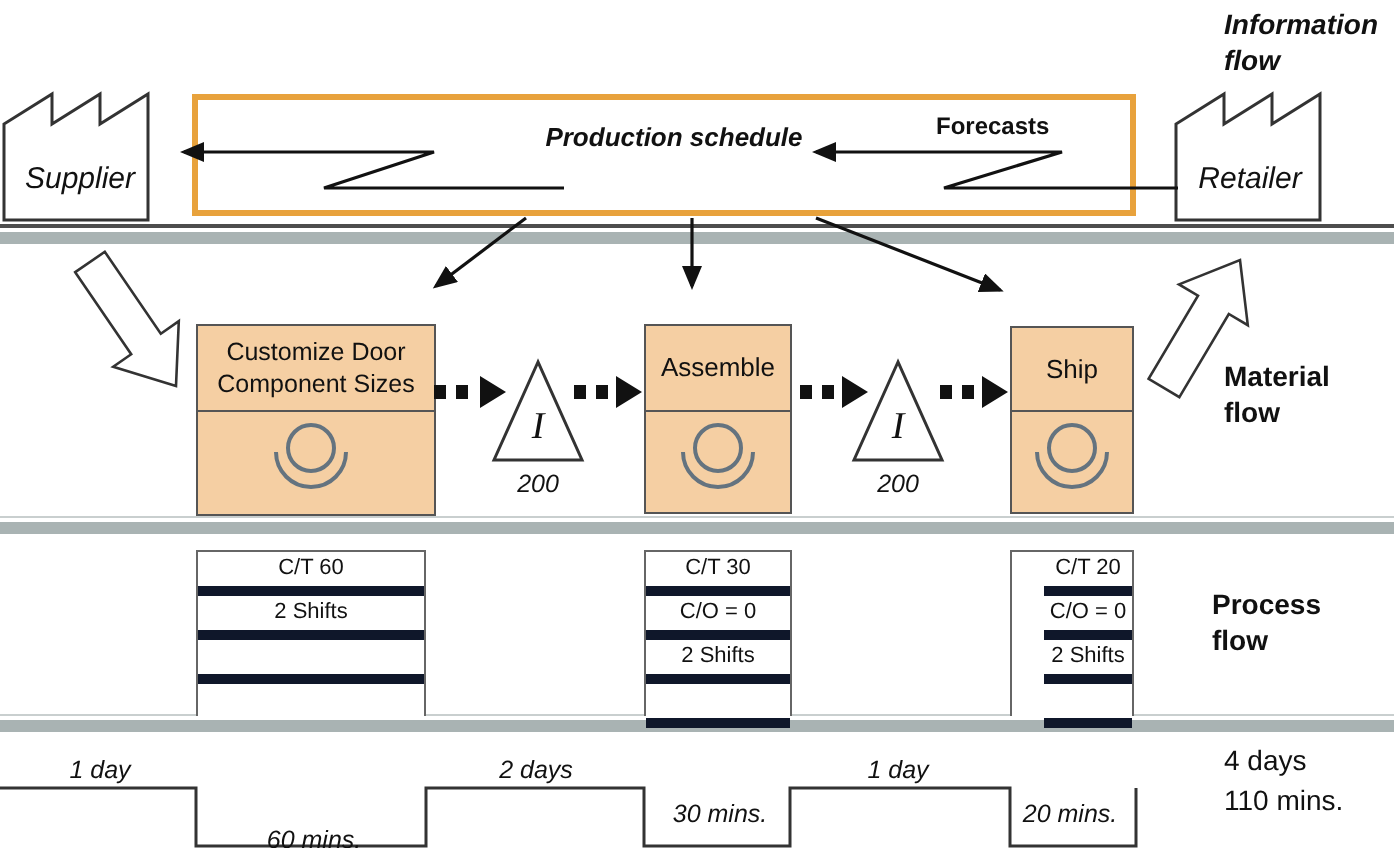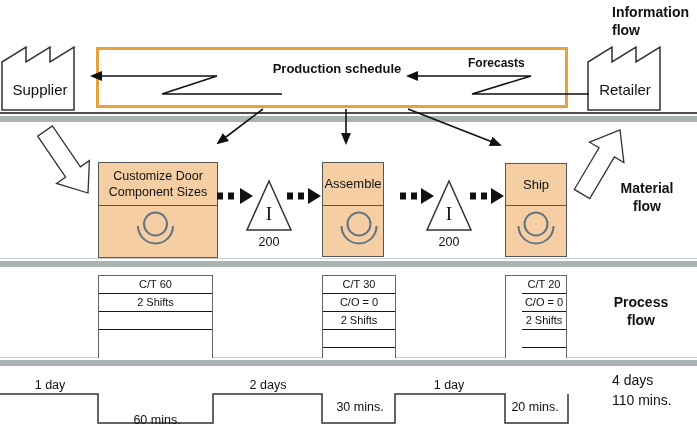--- a/index.html
+++ b/index.html
@@ -1,41 +1,41 @@
 <!DOCTYPE html>
 <html><head>
 <meta charset="utf-8">
 <style>
   html,body{margin:0;padding:0;background:#fff;}
   #vsm{position:relative;width:697px;height:424px;background:#fff;
        font-family:"Liberation Sans",sans-serif;color:#111;overflow:hidden;}
   .txt{position:absolute;white-space:pre-line;}
-  .ctr{text-align:center;}
+  .ctr{text-align:center;font-style:italic;}
   .bold{font-weight:bold;}
   
   .band{position:absolute;left:0;width:697px;}
   .band .thin{height:2px;background:#4d4d4d;}
   .band .thin.lt{height:1px;background:#c9cfcf;}
   .band .gap{height:2px;background:#fff;}
   .band .thick{height:6px;background:#a9b3b3;}
   
   #sched-box{position:absolute;left:96px;top:47px;width:472px;height:61px;
              border:3px solid #e8a23c;box-sizing:border-box;background:transparent;}
   
   .pbox{position:absolute;background:#f5cfa3;border:1.4px solid #555;box-sizing:border-box;}
   .pbox .ptitle{border-bottom:1.4px solid #555;display:flex;align-items:center;
                 justify-content:center;text-align:center;font-size:12.5px;line-height:16px;}
   
   .dbox{position:absolute;border:1px solid #666;border-bottom:none;box-sizing:border-box;
         display:flex;flex-direction:column;background:#fff;}
-  .drow{height:17px;border-bottom:1px solid #0f172a;font-size:11px;line-height:17px;
+  .drow{height:17px;border-bottom:5px solid #0f172a;font-size:11px;line-height:17px;
         text-align:center;flex:0 0 auto;}
   .drow.last{border-bottom:none;flex:1 1 auto;}
   svg{position:absolute;left:0;top:0;}
-  .lbl-side{font-weight:bold;font-size:14px;line-height:18px;text-align:center;}
+  .lbl-side{font-weight:bold;font-size:14px;line-height:18px;}
 </style>
 </head>
 <body>
 
 <div id="vsm">
 
   <div class="band" style="top:112px;">
     <div class="thin"></div>
       <div class="gap"></div>
       <div class="thick"></div>
@@ -49,21 +49,21 @@
     <div class="thin lt"></div>
       <div class="gap"></div>
       <div class="thick"></div>
   </div>
 
   <div id="sched-box"></div>
 
   <div class="pbox" style="left:98px;top:162px;width:120px;height:96px;">
     <div class="ptitle" style="height:42px;">Customize Door Component Sizes</div>
   </div>
-  <div class="pbox" style="left:322px;top:162px;width:62px;height:95px;">
+  <div class="pbox" style="left:322px;top:162px;width:74px;height:95px;">
     <div class="ptitle" style="height:42px;font-size:13px;">Assemble</div>
   </div>
   <div class="pbox" style="left:505px;top:163px;width:62px;height:94px;">
     <div class="ptitle" style="height:41px;font-size:13px;">Ship</div>
   </div>
 
   <div class="dbox" style="left:98px;top:275px;width:115px;height:83px;">
     <div class="drow">C/T 60</div>
     <div class="drow">2 Shifts</div>
     <div class="drow"></div>

